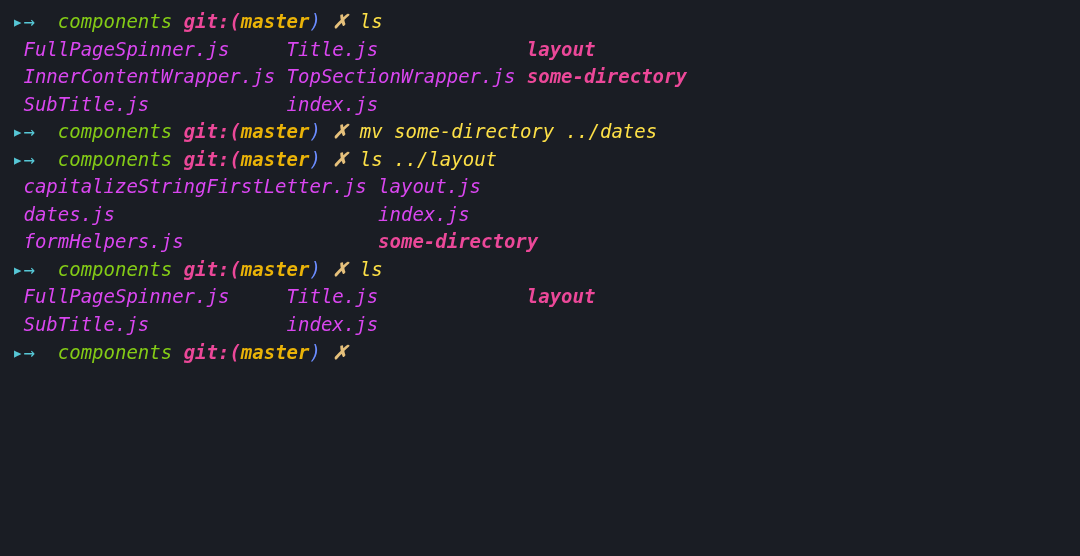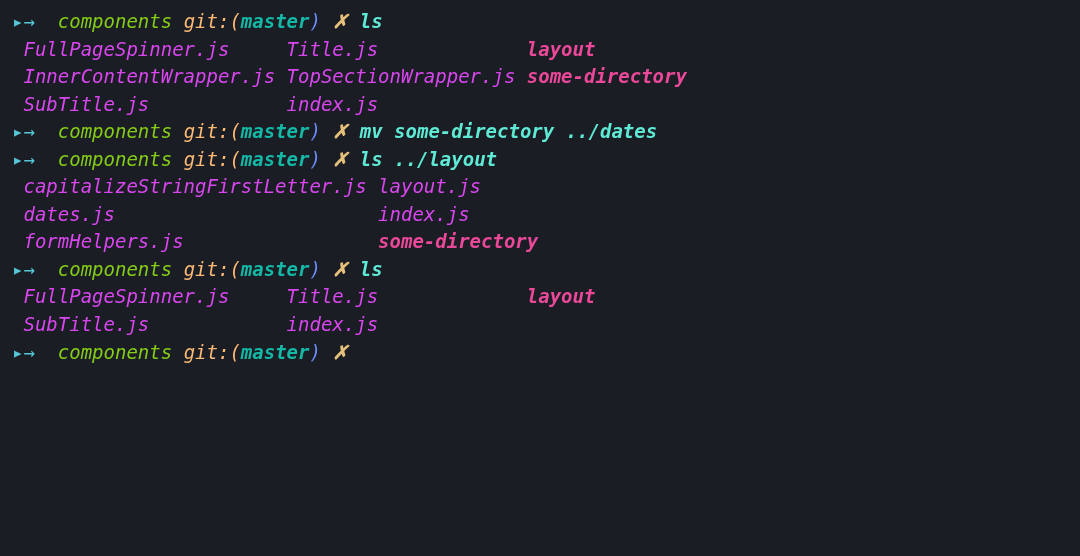--- a/index.html
+++ b/index.html
@@ -11,25 +11,25 @@
       padding: 8px 12px;
       color: #abb2bf;
       width: 1080px;
       height: 556px;
       overflow: hidden;
       font-style: italic;
     }
     .line { white-space: pre; }
     .arrow { color: #56c7d6; }
     .dir { color: #84cc16; font-weight: normal; }
-    .git { color: #fdba74; font-weight: normal; }
+    .git { color: #ec4899; font-weight: bold; }
     .paren { color: #6b8cff; }
-    .branch { color: #14b8a6; font-weight: bold; }
+    .branch { color: #eab308; font-weight: bold; }
     .dirty { color: #e5c07b; font-weight: bold; }
-    .cmd { color: #5eead4; font-weight: bold; }
+    .cmd { color: #fde047; }
     .file { color: #d946ef; }
     .dirout { color: #ec4899; font-weight: bold; }
   </style>
 </head>
 <body>
 
 <div>
 
 <div class="line"><span class="arrow">▸→</span><span>  </span><span class="dir">components</span><span> </span><span class="git">git:(</span><span class="branch">master</span><span class="paren">)</span><span> </span><span class="dirty">✗</span><span> </span><span class="cmd">ls</span></div>
 

